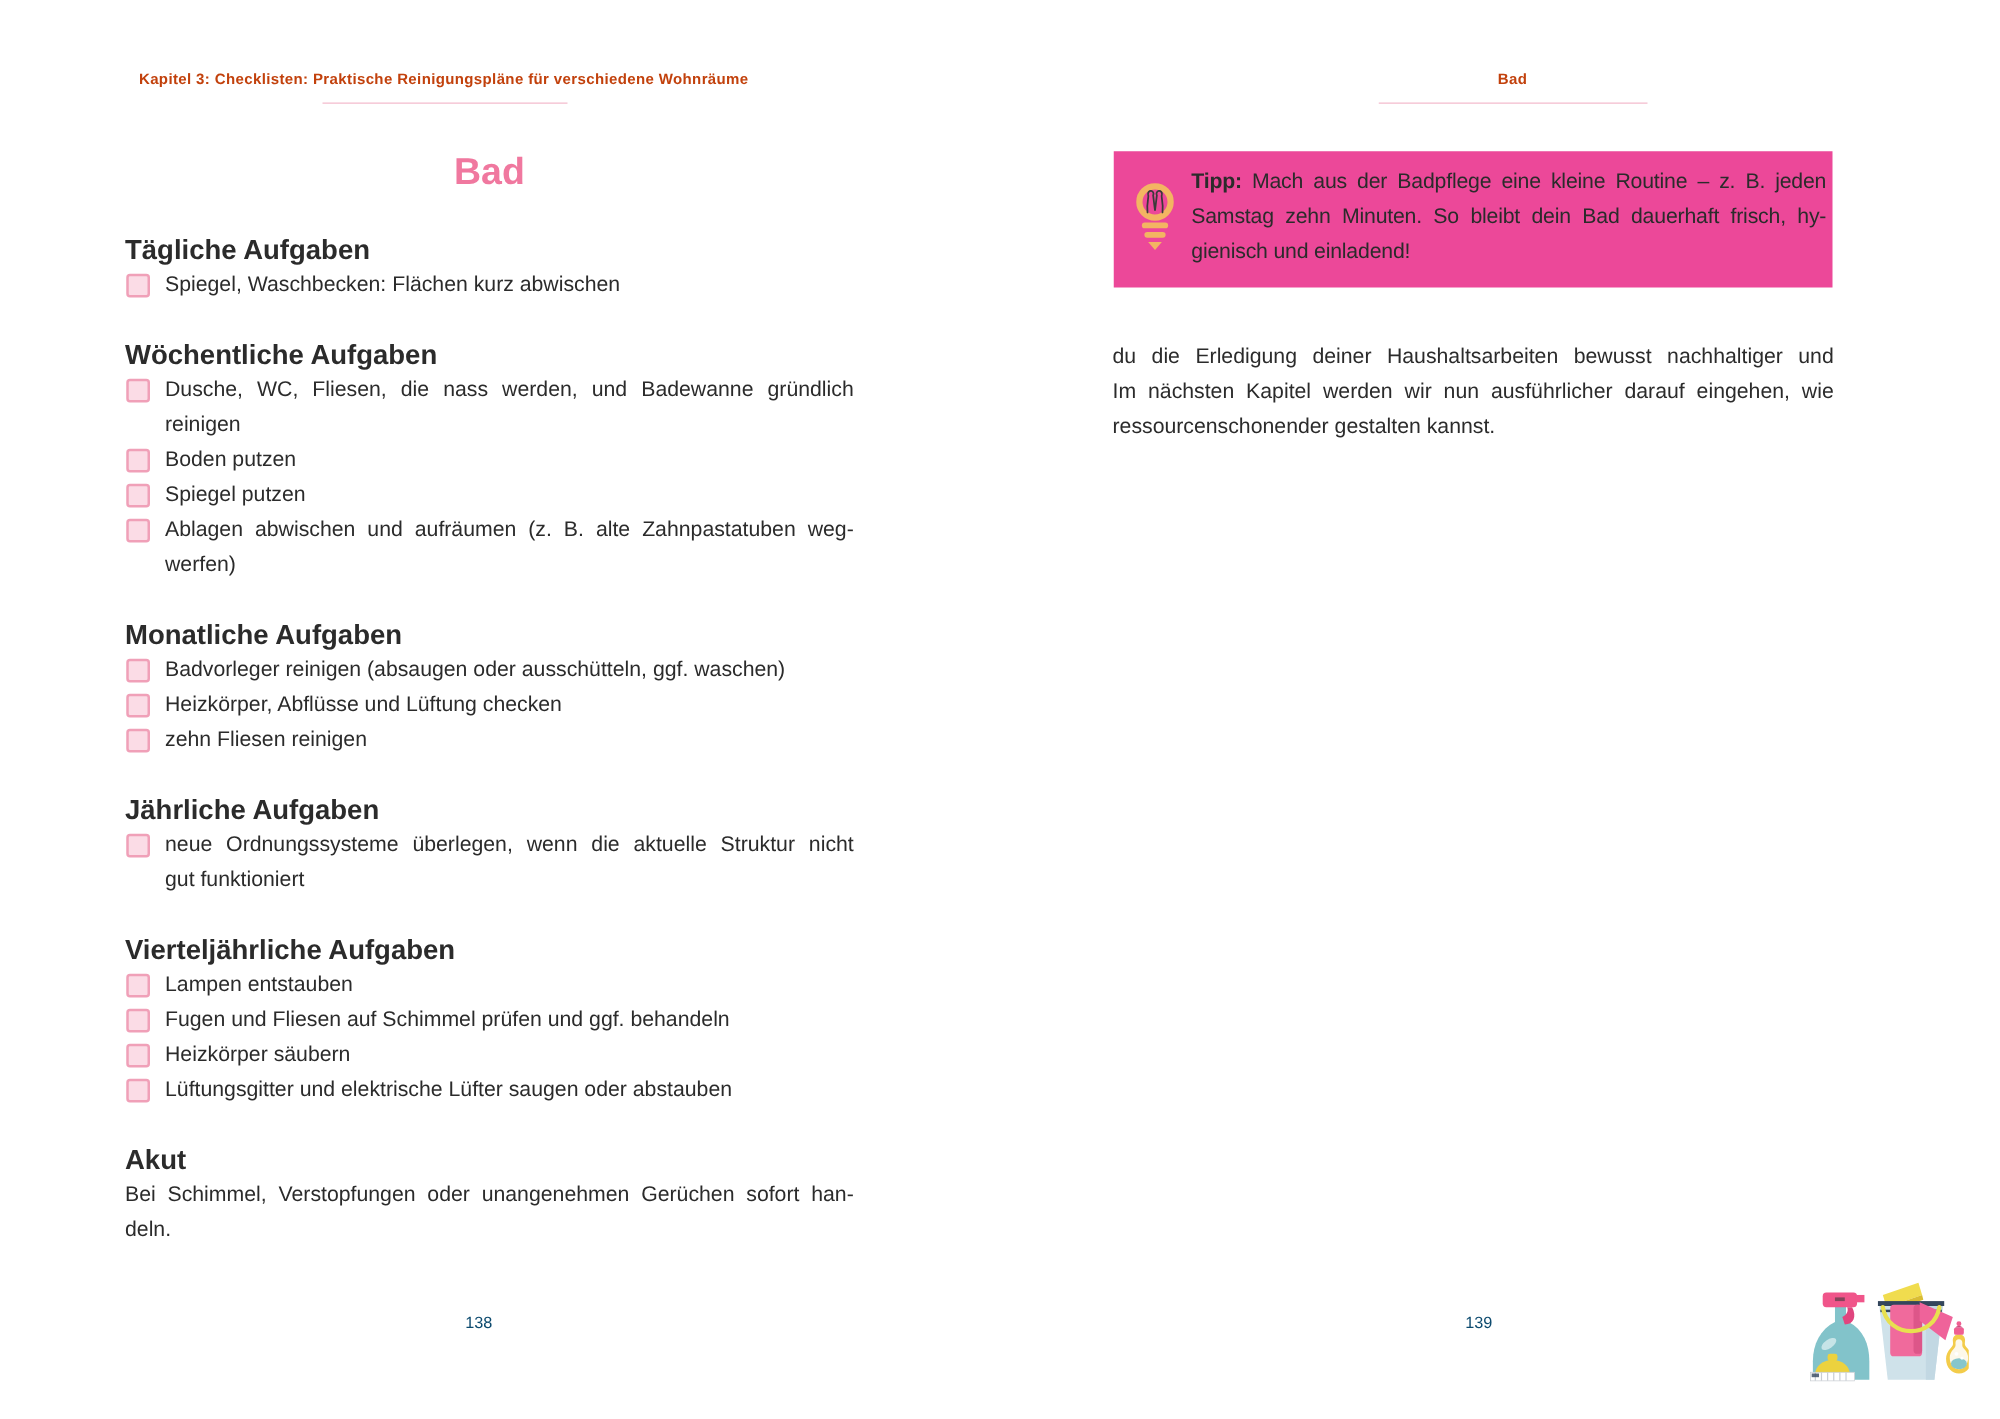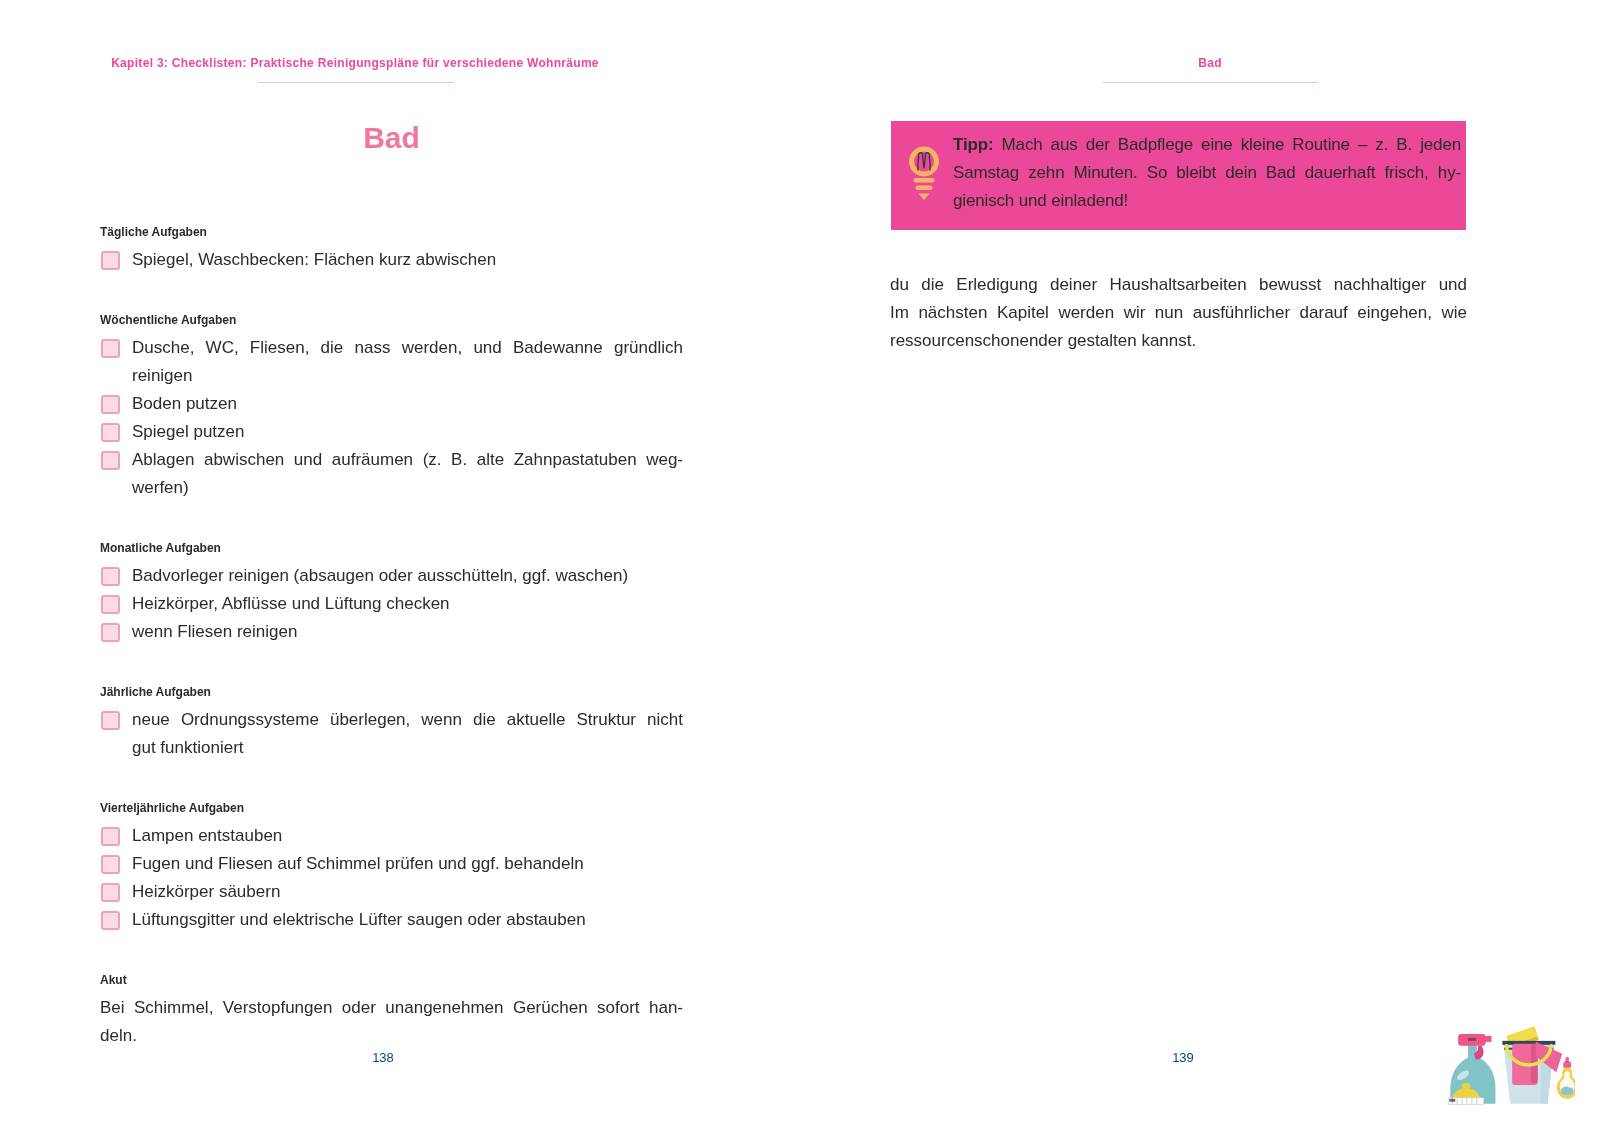--- a/index.html
+++ b/index.html
@@ -4,40 +4,40 @@
 <style>
   html,body { margin:0; padding:0; background:#ffffff; }
   .spread {
     position:relative; width:1600px; height:1135px; background:#ffffff;
     font-family:"Liberation Sans", sans-serif; color:#2b2b2b; overflow:hidden;
   }
 
   
   .running-head {
     position:absolute; top:56px; font-size:12px; font-weight:700;
-    color:#ec4899; letter-spacing:.3px; text-align:center; white-space:nowrap;
+    color:#c2410c; letter-spacing:.3px; text-align:center; white-space:nowrap;
   }
   .running-head.left  { left:95px;  width:520px; }
   .running-head.right { left:890px; width:640px; }
   .head-rule { position:absolute; top:82px; height:1px; background:#f4bccd; }
   .head-rule.left  { left:258px;  width:196px; }
   .head-rule.right { left:1103px; width:215px; }
 
   
   .page-title {
     position:absolute; left:100px; top:121px; width:583px; margin:0;
     text-align:center; font-size:30px; font-weight:700; color:#f0789f;
   }
   .checklist {
     position:absolute; left:100px; top:186px; width:583px;
     font-size:17px; line-height:28px;
   }
   .checklist section { margin-top:28px; }
   .checklist section:first-child { margin-top:0; }
-  .sec-heading { font-weight:700; font-size:12px; white-space:nowrap;margin-top:32px; }
+  .sec-heading { font-weight:700; font-size:22px; white-space:nowrap; }
   .item { display:flex; align-items:flex-start; }
   .checkbox {
     flex:none; width:15px; height:15px; margin:5px 12px 0 1px;
     border:2px solid #f0a0b8; background:#fbdce6; border-radius:3px;
   }
   .item-text { flex:1; min-width:0; }
   .line { white-space:nowrap; }
   .line.j { text-align:justify; text-align-last:justify; }
 
   
@@ -131,21 +131,21 @@
       </div>
       <div class="item">
         <span class="checkbox"></span>
         <div class="item-text">
           <div class="line">Heizkörper, Abflüsse und Lüftung checken</div>
         </div>
       </div>
       <div class="item">
         <span class="checkbox"></span>
         <div class="item-text">
-          <div class="line">wenn Fliesen reinigen</div>
+          <div class="line">zehn Fliesen reinigen</div>
         </div>
       </div>
     </section>
 
     <section>
       <div class="sec-heading">Jährliche Aufgaben</div>
       <div class="item">
         <span class="checkbox"></span>
         <div class="item-text">
           <div class="line j">neue Ordnungssysteme überlegen, wenn die aktuelle Struktur nicht</div>

